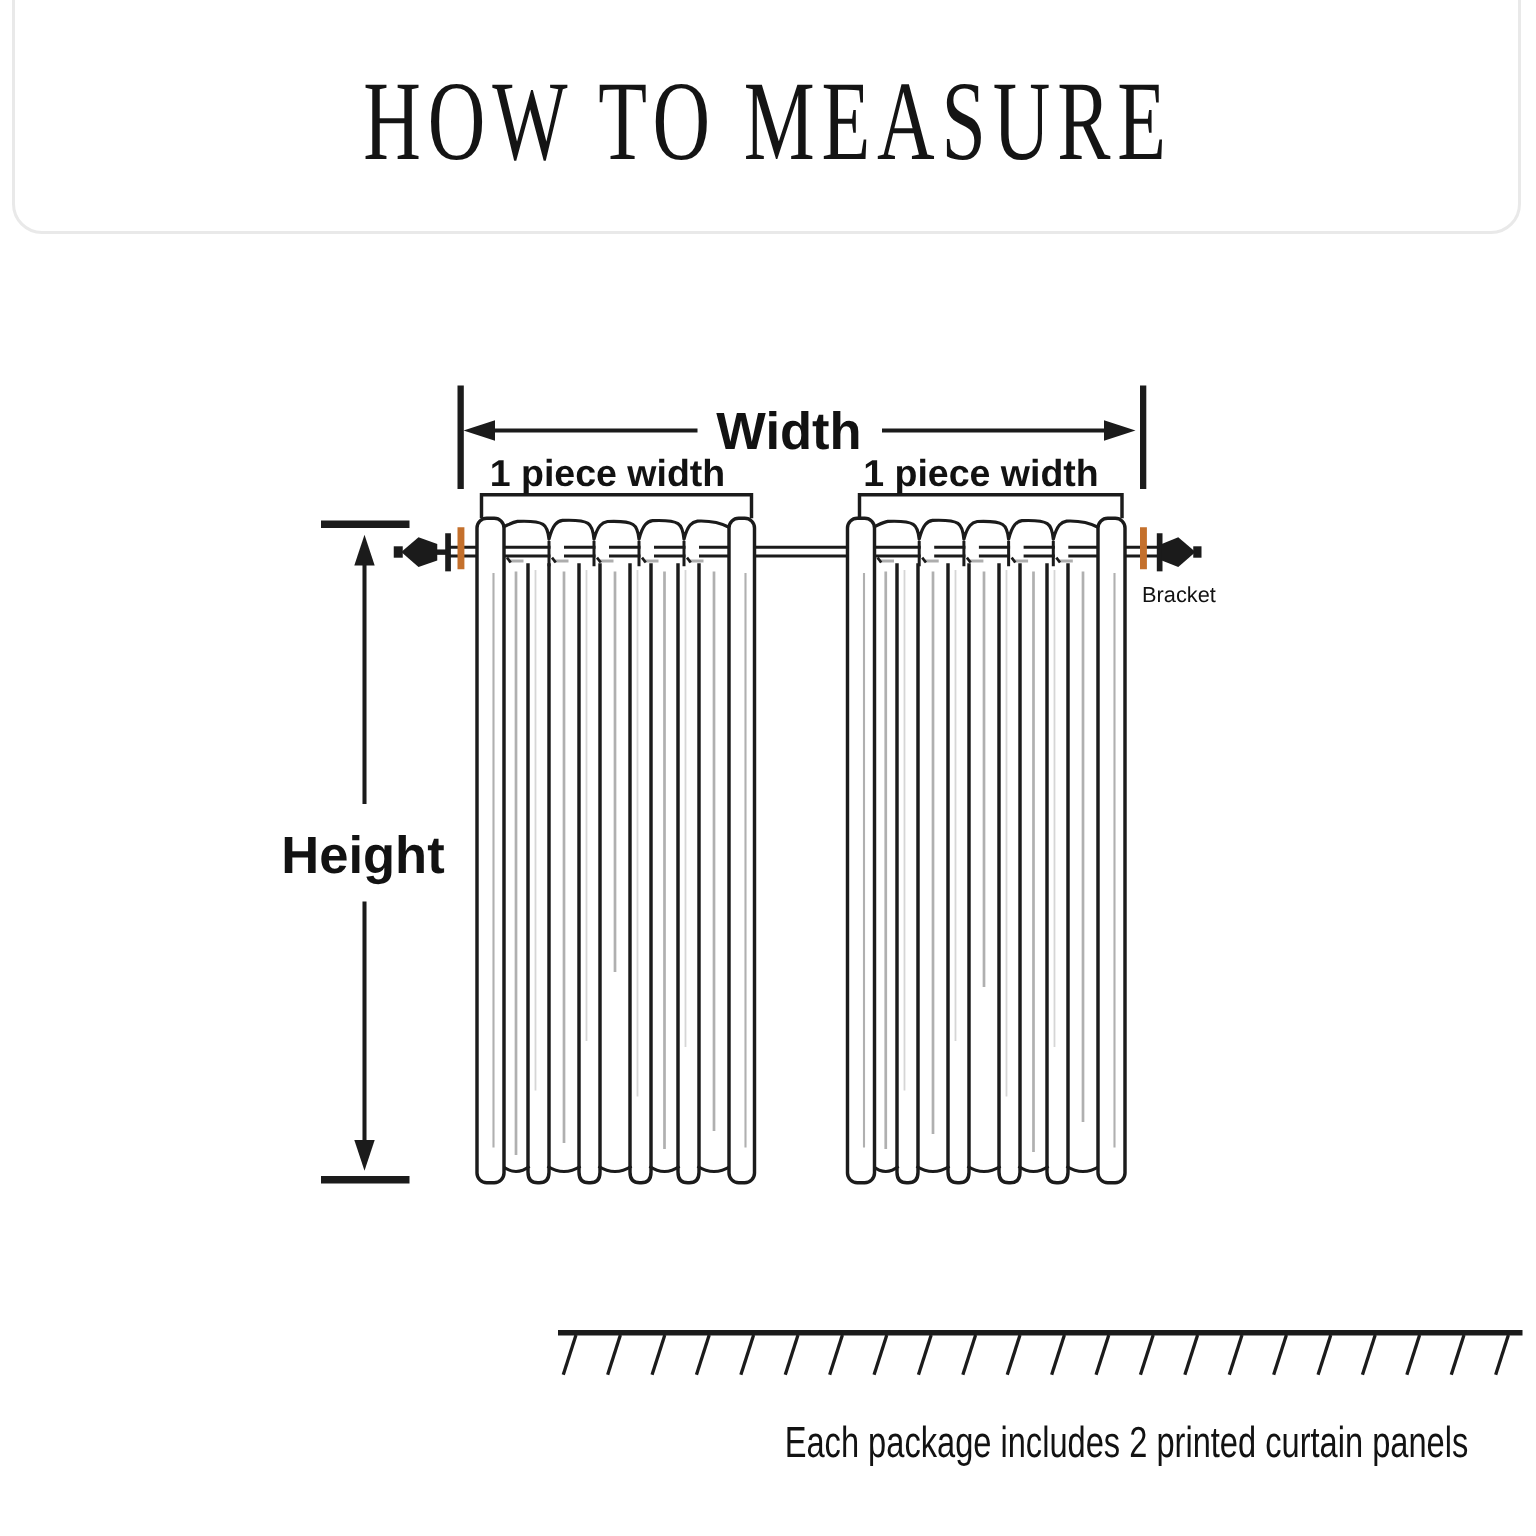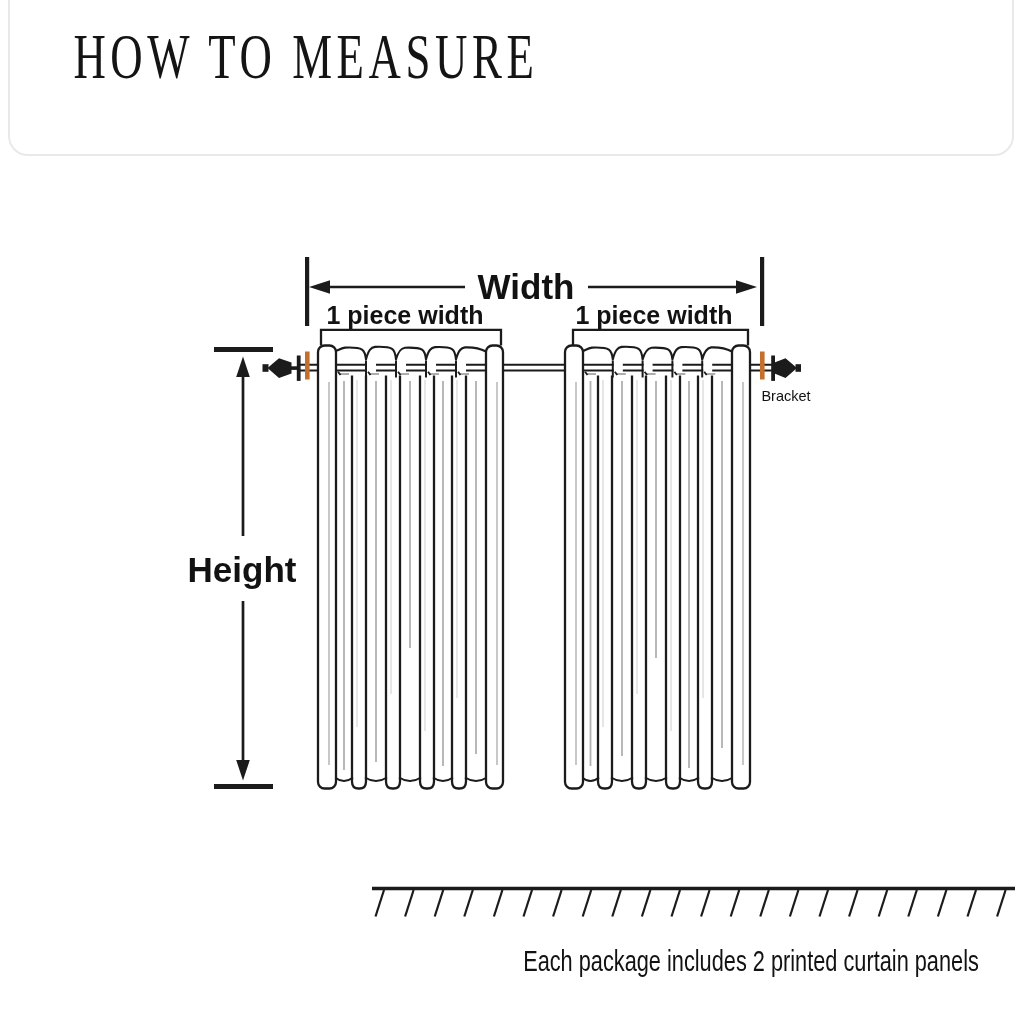--- a/index.html
+++ b/index.html
@@ -1,19 +1,19 @@
 <!DOCTYPE html>
 <html style="--ink: #1b1b1b; --soft-gray: #b0b0b0; --bracket-marker-orange: #c4702c; --card-border: #e9e9e9;"><head>
 <meta charset="utf-8">
 <style>
   :root{ --ink:#1b1b1b; --soft-gray:#b0b0b0; --bracket-marker-orange:#c4702c; --card-border:#e9e9e9; }
   html,body{margin:0;padding:0;background:#fff;}
   #page{position:relative;width:1024px;height:1024px;background:#fff;overflow:hidden;font-family:"Liberation Sans",sans-serif;}
   #title-card{position:absolute;left:8px;top:-34px;width:1006px;height:190px;background:#fff;border:2px solid var(--card-border);border-radius:20px;box-sizing:border-box;}
-  #page-title{position:absolute;top:28px;left:0;width:100%;margin:0;font-family:"Liberation Serif",serif;font-weight:400;font-size:59px;color:#141414;line-height:1;white-space:nowrap;}
+  #page-title{position:absolute;top:48px;left:0;width:100%;text-align:center;margin:0;font-family:"Liberation Serif",serif;font-weight:400;font-size:70px;color:#141414;line-height:1;white-space:nowrap;}
   #page-title span{display:inline-block;letter-spacing:6px;transform:scaleX(0.76) scaleY(1.08);transform-origin:50% 60%;}
   svg{position:absolute;left:0;top:0;}
   text{font-family:"Liberation Sans",sans-serif;fill:#121212;}
   .dim-label{font-size:35px;font-weight:bold;}
   .piece-label{font-size:25px;font-weight:bold;}
   .bracket-label{font-size:14.5px;}
   .caption-label{font-size:29px;}
   .s-ink{stroke:var(--ink);} .f-ink{fill:var(--ink);} .s-gray{stroke:var(--soft-gray);} .f-orange{fill:var(--bracket-marker-orange);} .f-white{fill:#fff;} .nf{fill:none;}
 </style>
 </head>

